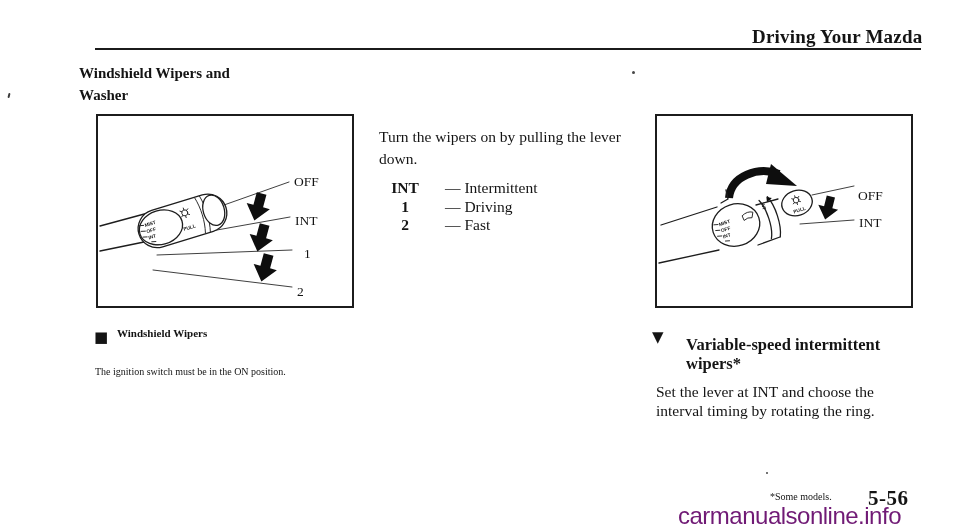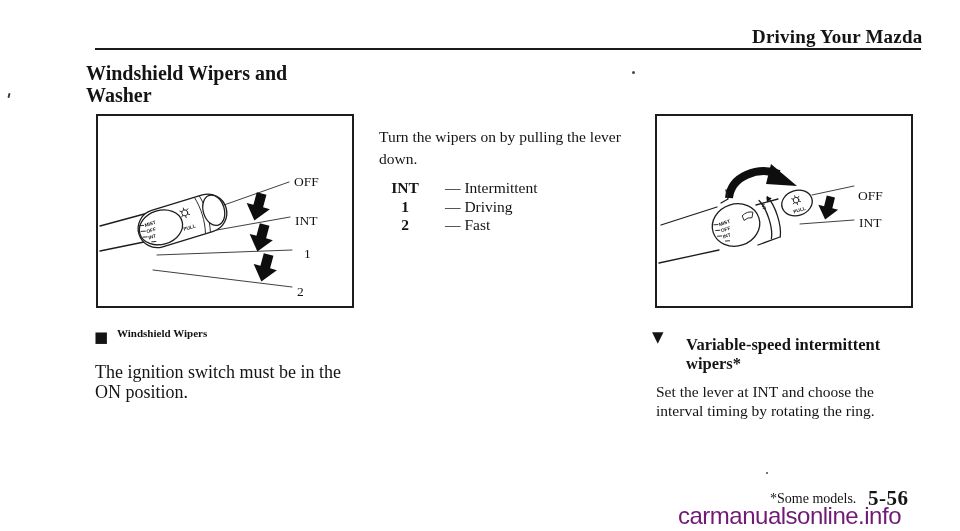--- a/index.html
+++ b/index.html
@@ -6,21 +6,21 @@
   .page{
     position:relative;width:960px;height:531px;background:#ffffff;
     font-family:"Liberation Serif","DejaVu Serif",serif;color:#141414;
     overflow:hidden;margin:0 auto;
   }
   .abs{position:absolute;}
   
   .header-title{top:26px;left:752px;font-size:19px;font-weight:bold;letter-spacing:.2px;white-space:nowrap;}
   .header-rule{top:48px;left:95px;width:826px;height:2px;background:#1b1b1b;}
   
-  .page-title{top:62px;left:86px;font-size:20px;font-weight:bold;line-height:22px;}
+  .page-title{top:62px;left:79px;font-size:15px;font-weight:bold;line-height:22px;}
   
   .figure{box-sizing:border-box;top:114px;width:258px;height:194px;border:2px solid #1c1c1c;background:#fff;}
   .figure.fig-left{left:96px;}
   .figure.fig-right{left:655px;}
   svg.fig{width:100%;height:100%;display:block;}
   .ln{fill:none;stroke:#1d1d1d;stroke-width:1.3;stroke-linecap:round;}
   .ln-thin{fill:none;stroke:#2a2a2a;stroke-width:.9;stroke-linecap:round;}
   .shape{fill:#ffffff;stroke:#1d1d1d;stroke-width:1.3;}
   .solid{fill:#0e0e0e;stroke:none;}
   .thick{fill:none;stroke:#0e0e0e;stroke-width:8;}
@@ -29,26 +29,26 @@
   
   .intro{top:126px;left:379px;width:280px;font-size:15.5px;line-height:22px;}
   .legend{top:179px;left:380px;font-size:15.5px;line-height:18.5px;}
   .legend-row{white-space:nowrap;}
   .legend-key{display:inline-block;width:50px;text-align:center;font-weight:bold;}
   .legend-desc{display:inline-block;margin-left:15px;}
   
   .marker{font-family:"DejaVu Sans",sans-serif;font-size:15px;line-height:12px;}
   .sec1-marker{left:94px;top:331px;}
   .sec1-heading{left:117px;top:327px;font-size:11px;font-weight:bold;white-space:nowrap;}
-  .sec1-body{left:95px;top:362px;width:268px;font-size:18px;line-height:20px;}
+  .sec1-body{left:95px;top:362px;width:268px;font-size:10px;line-height:20px;}
   .sec2-marker{left:652px;top:331px;}
   .sec2-heading{left:678px;top:327px;font-size:16.5px;font-weight:bold;line-height:19px;}
   .sec2-body{left:656px;top:383px;width:256px;font-size:15.5px;line-height:18.5px;}
   
-  .footnote{left:770px;top:491px;font-size:14px;white-space:nowrap;}
+  .footnote{left:770px;top:491px;font-size:10px;white-space:nowrap;}
   .pagenum{left:868px;top:486px;font-size:21px;font-weight:bold;letter-spacing:.5px;white-space:nowrap;}
   .watermark{left:678px;top:502px;font-family:"Liberation Sans","DejaVu Sans",sans-serif;
     font-size:24px;color:#701a75;letter-spacing:-.5px;white-space:nowrap;}
   
   .speck{background:#474747;border-radius:50%;}
   .speck1{left:8px;top:93px;width:2px;height:5px;border-radius:2px;transform:rotate(14deg);background:#3c3c3c;}
   .speck2{left:632px;top:71px;width:3px;height:3px;}
   .speck3{left:766px;top:472px;width:2px;height:2px;}
 </style>
 </head>

